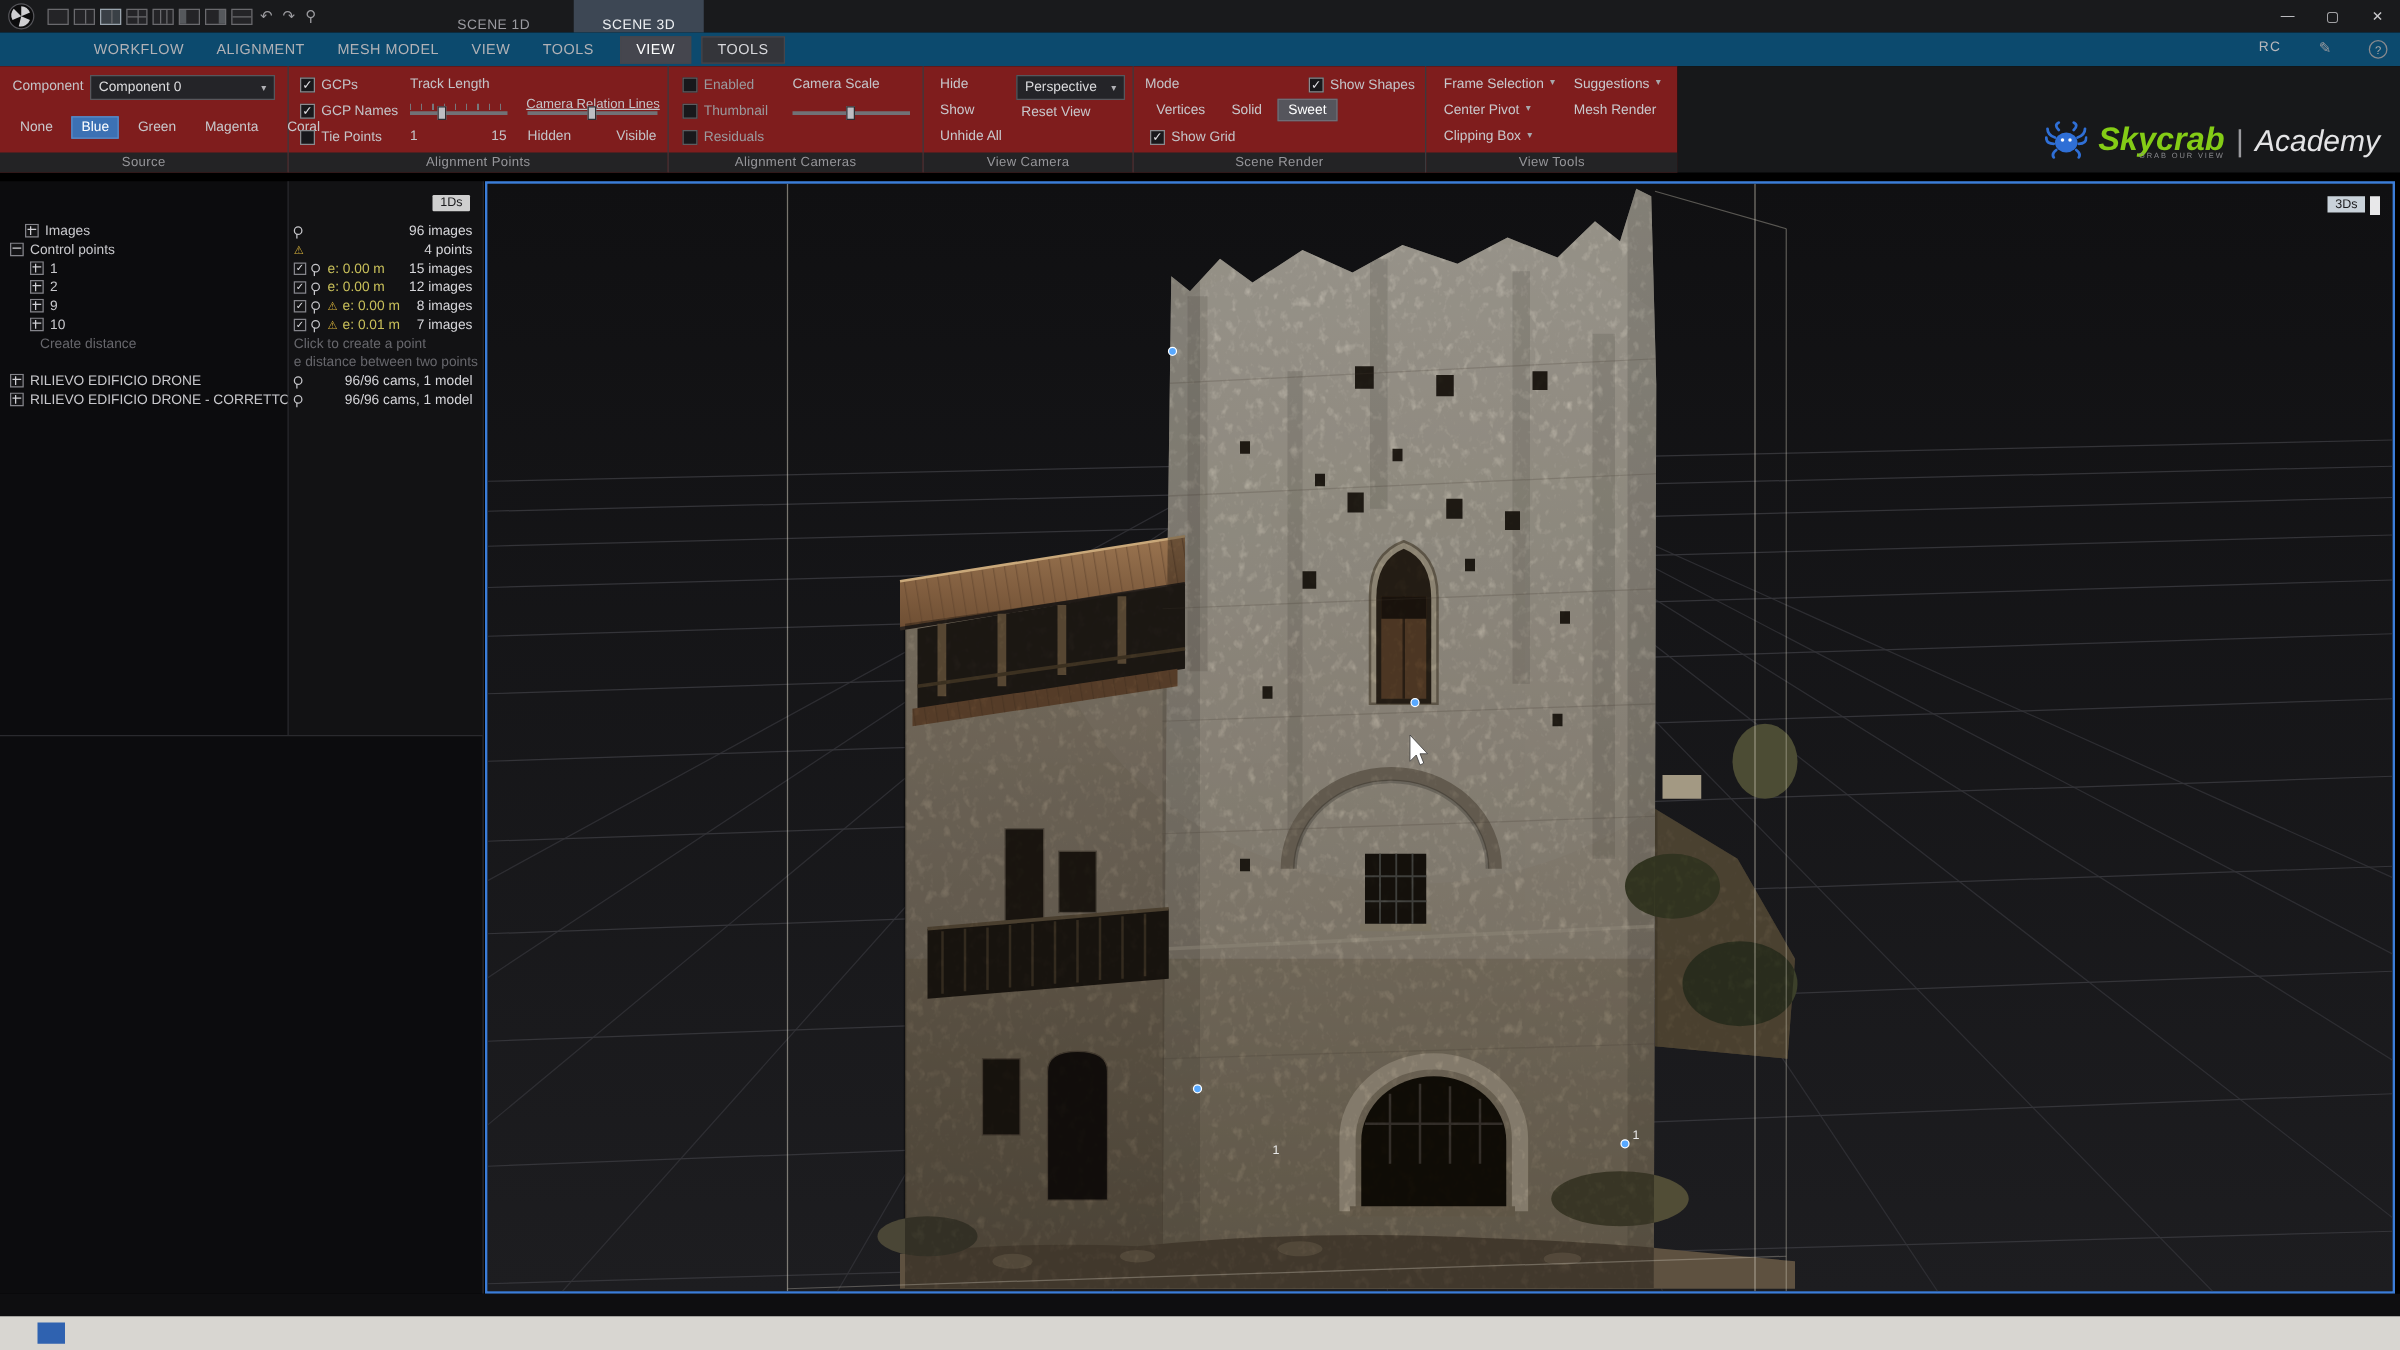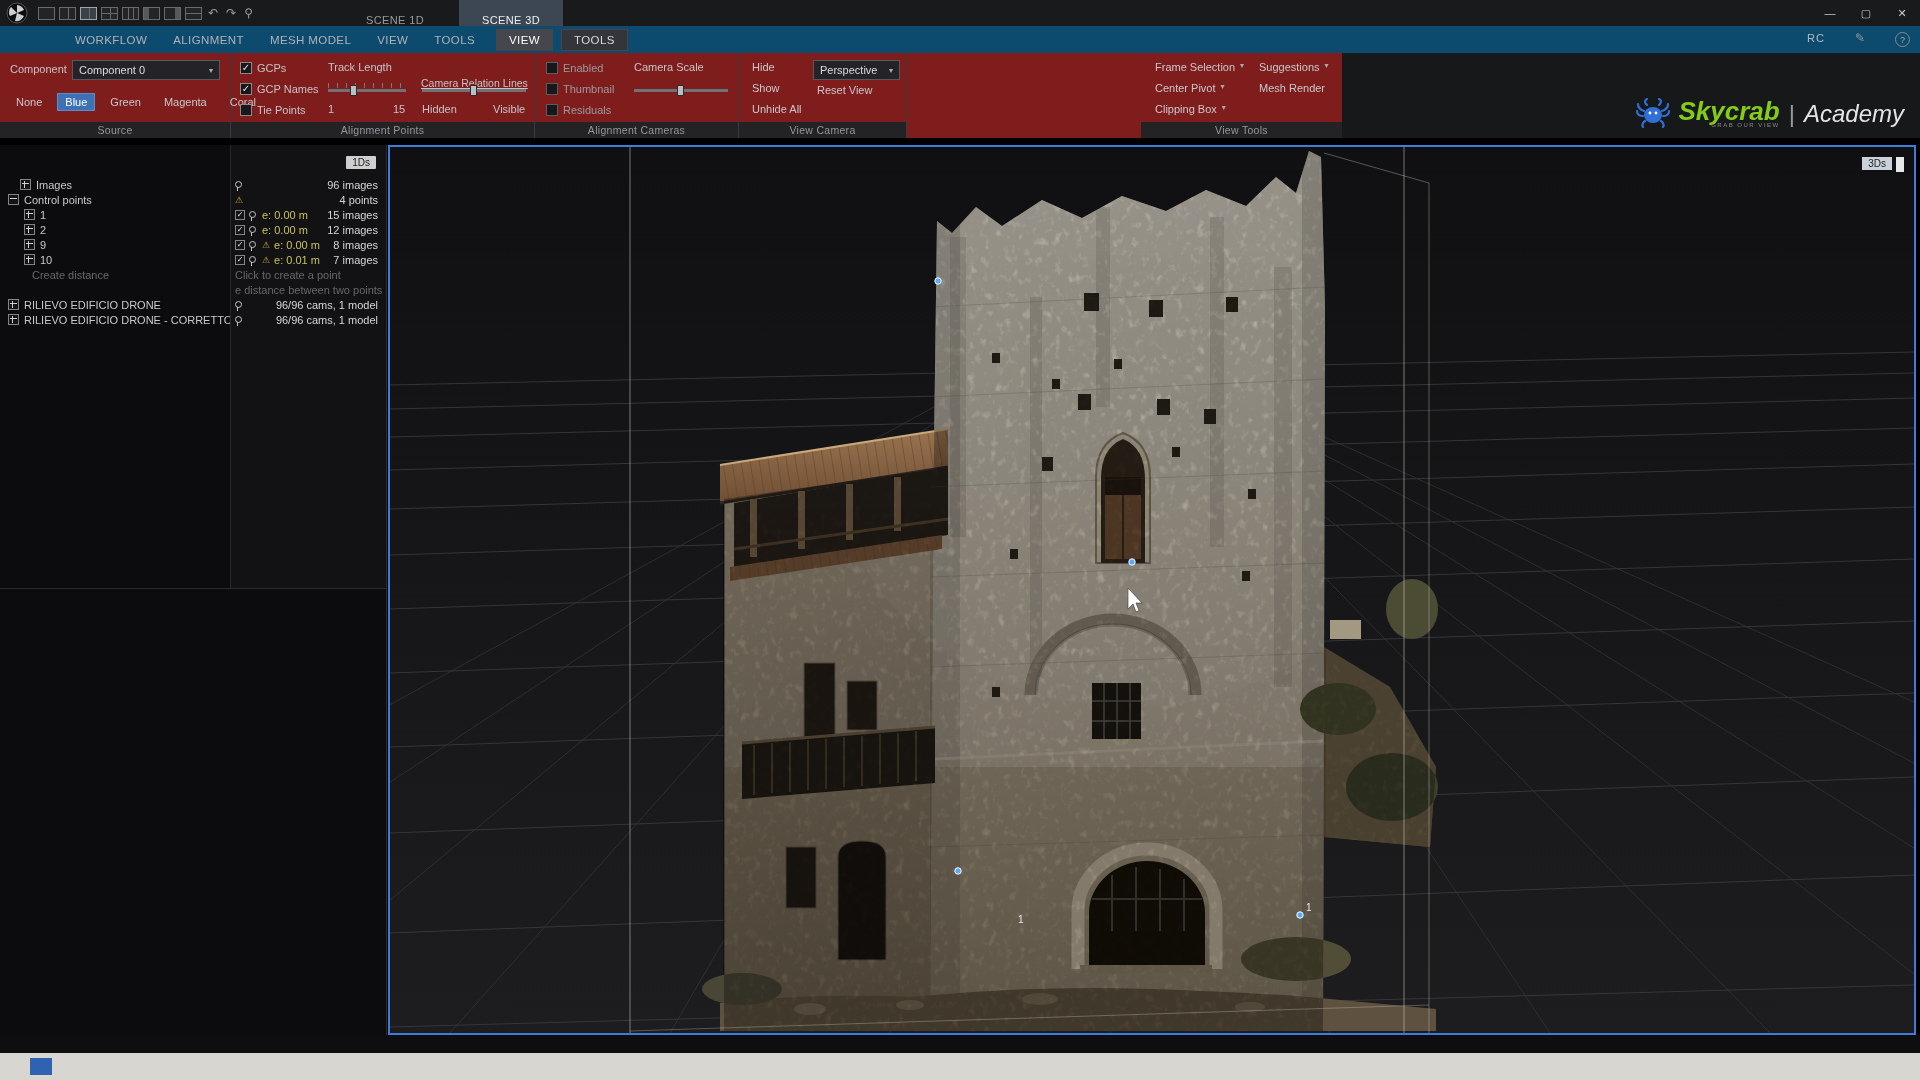--- a/index.html
+++ b/index.html
@@ -236,20 +236,37 @@
     <span class="rbtn abs" style="left:13px;top:29px;">Show</span>
     <span class="rbtn abs" style="left:13px;top:50px;">Unhide All</span>
     <div class="dd" style="left:74px;top:7px;width:87px;">
       <span>Perspective</span>
       <span class="arr">▾</span>
     </div>
     <span class="rbtn abs" style="left:78px;top:31px;">Reset View</span>
     <div class="glabel">View Camera</div>
   </div>
 
+  <div class="rgroup" style="left:907px;width:234px;">
+    <span class="rlabel abs" style="left:9px;top:8px;">Mode</span>
+    <div class="mode-btns" style="left:9px;top:26px;">
+      <span class="mbtn">Vertices</span>
+      <span class="mbtn">Solid</span>
+      <span class="mbtn active">Sweet</span>
+    </div>
+    <div class="chk-row" style="left:13px;top:50px;">
+      <span class="cb checked"></span>
+      <span class="rlabel">Show Grid</span>
+    </div>
+    <div class="chk-row" style="left:140px;top:8px;">
+      <span class="cb checked"></span>
+      <span class="rlabel">Show Shapes</span>
+    </div>
+    <div class="glabel">Scene Render</div>
+  </div>
 
   <div class="rgroup" style="left:1141px;width:201px;border-right:none;">
     <div class="vt-item" style="left:14px;top:8px;">
       <span>Frame Selection</span>
       <span class="chev">▾</span>
     </div>
     <div class="vt-item" style="left:118px;top:8px;">
       <span>Suggestions</span>
       <span class="chev">▾</span>
     </div>

